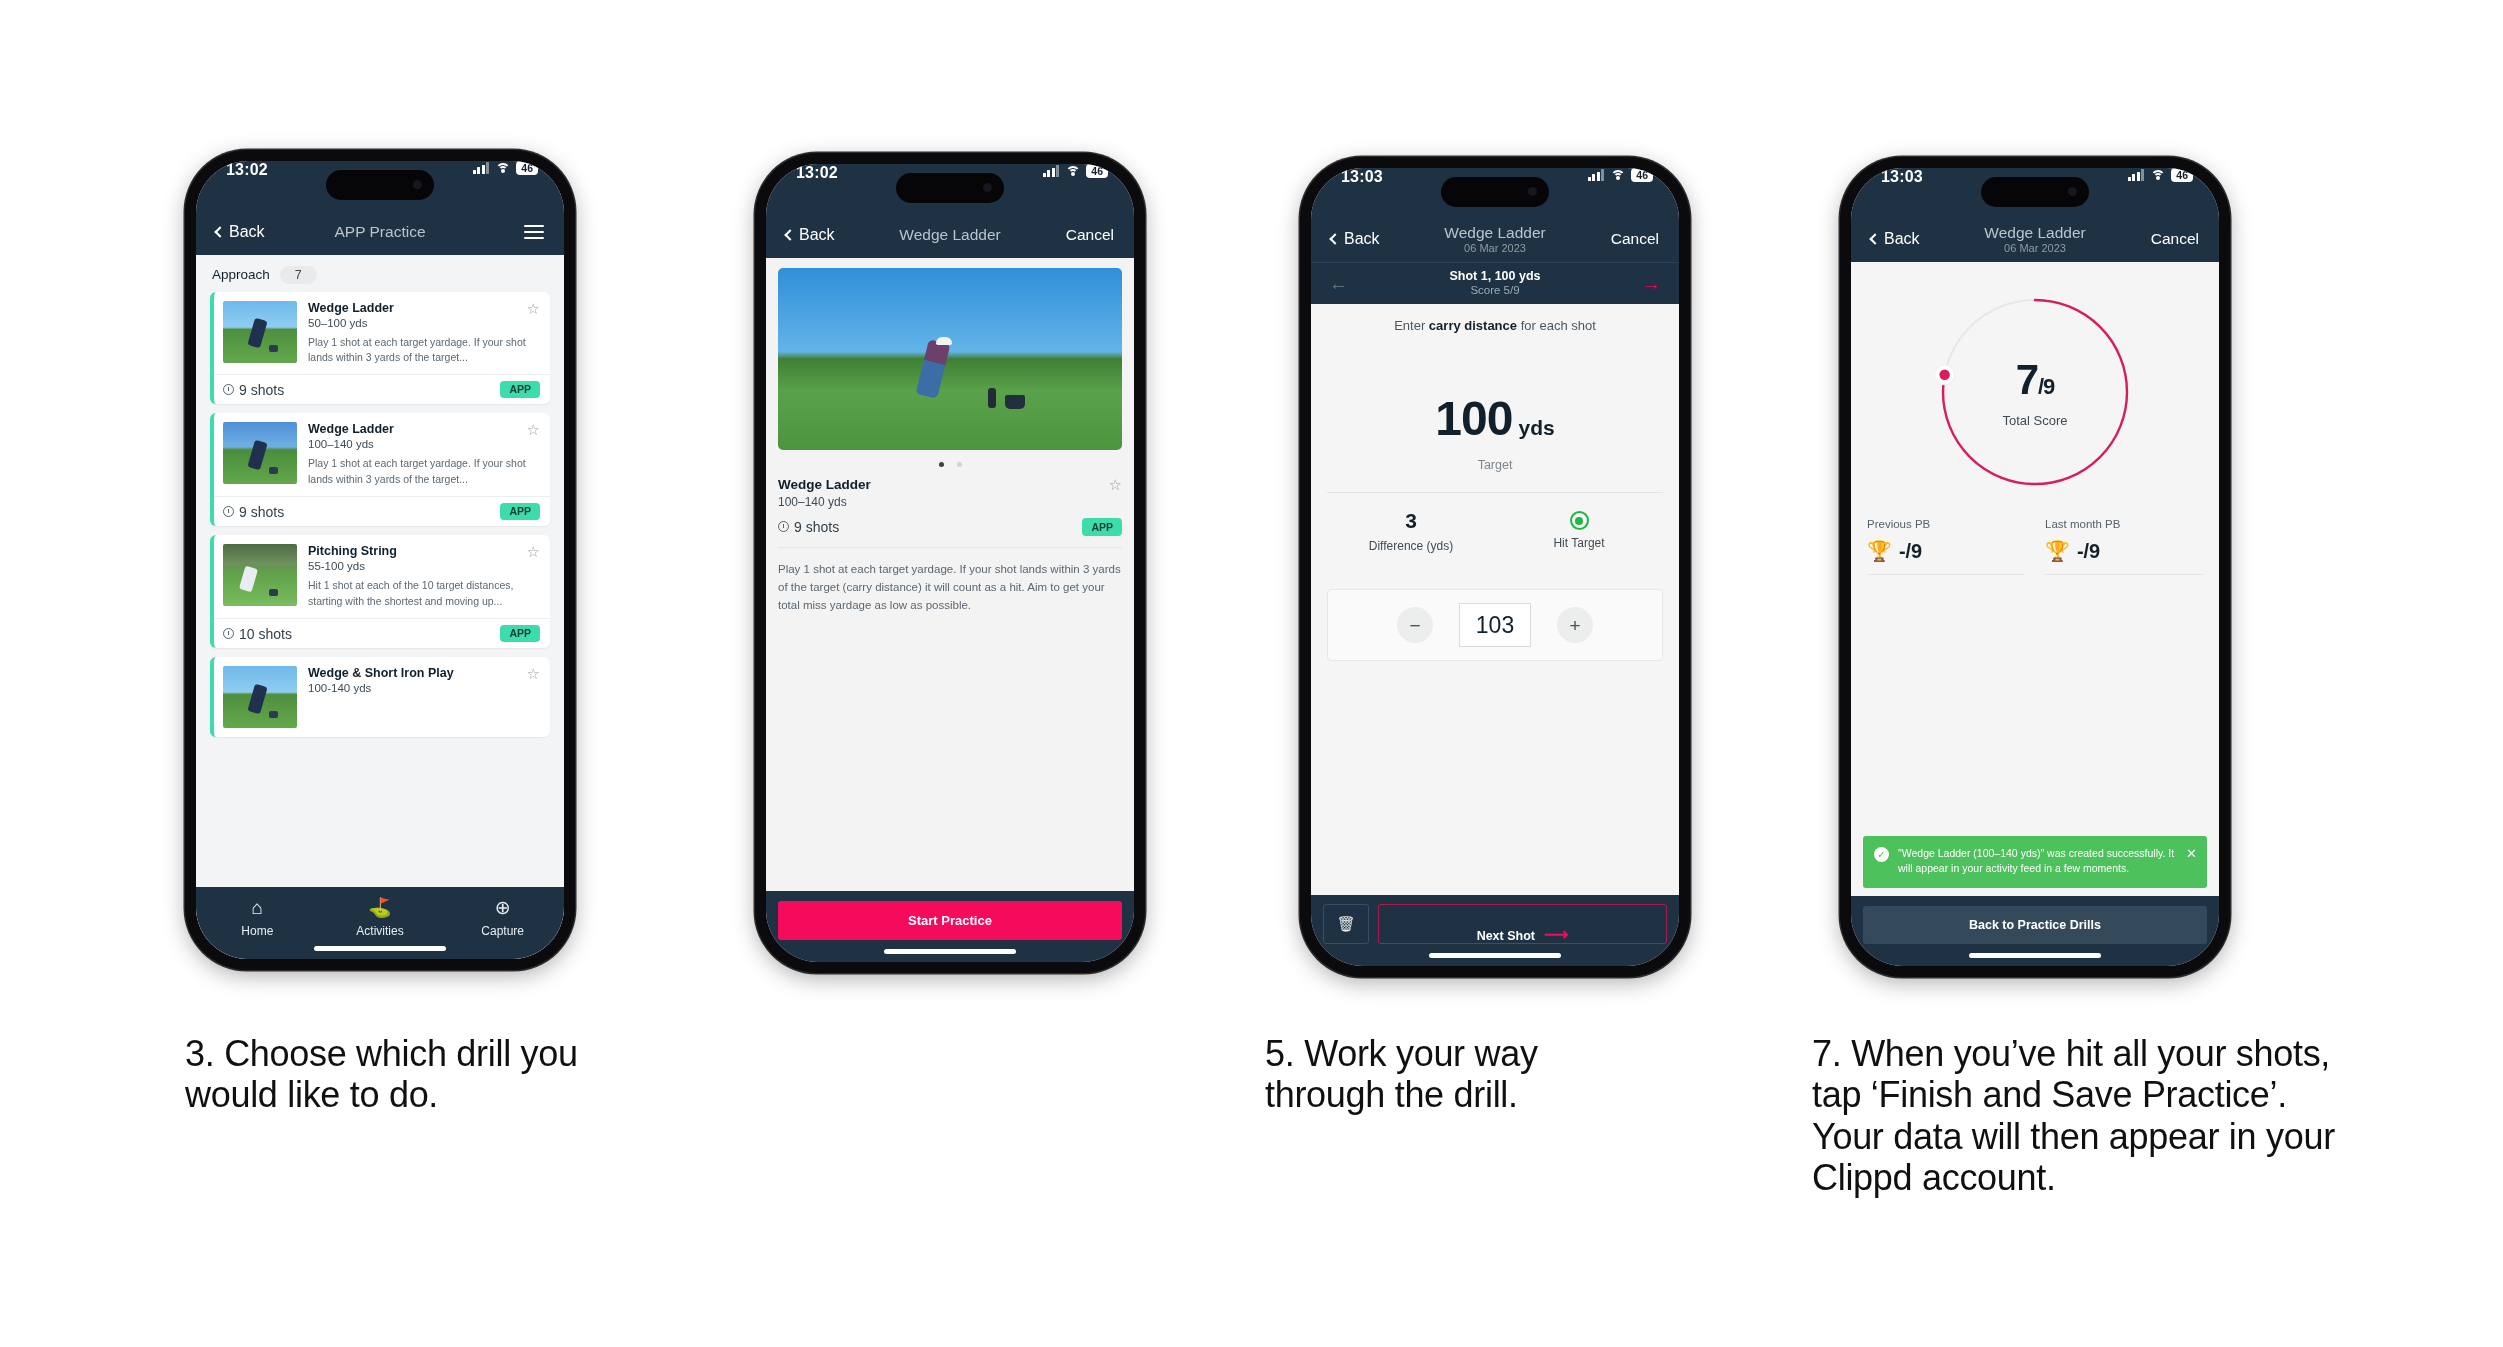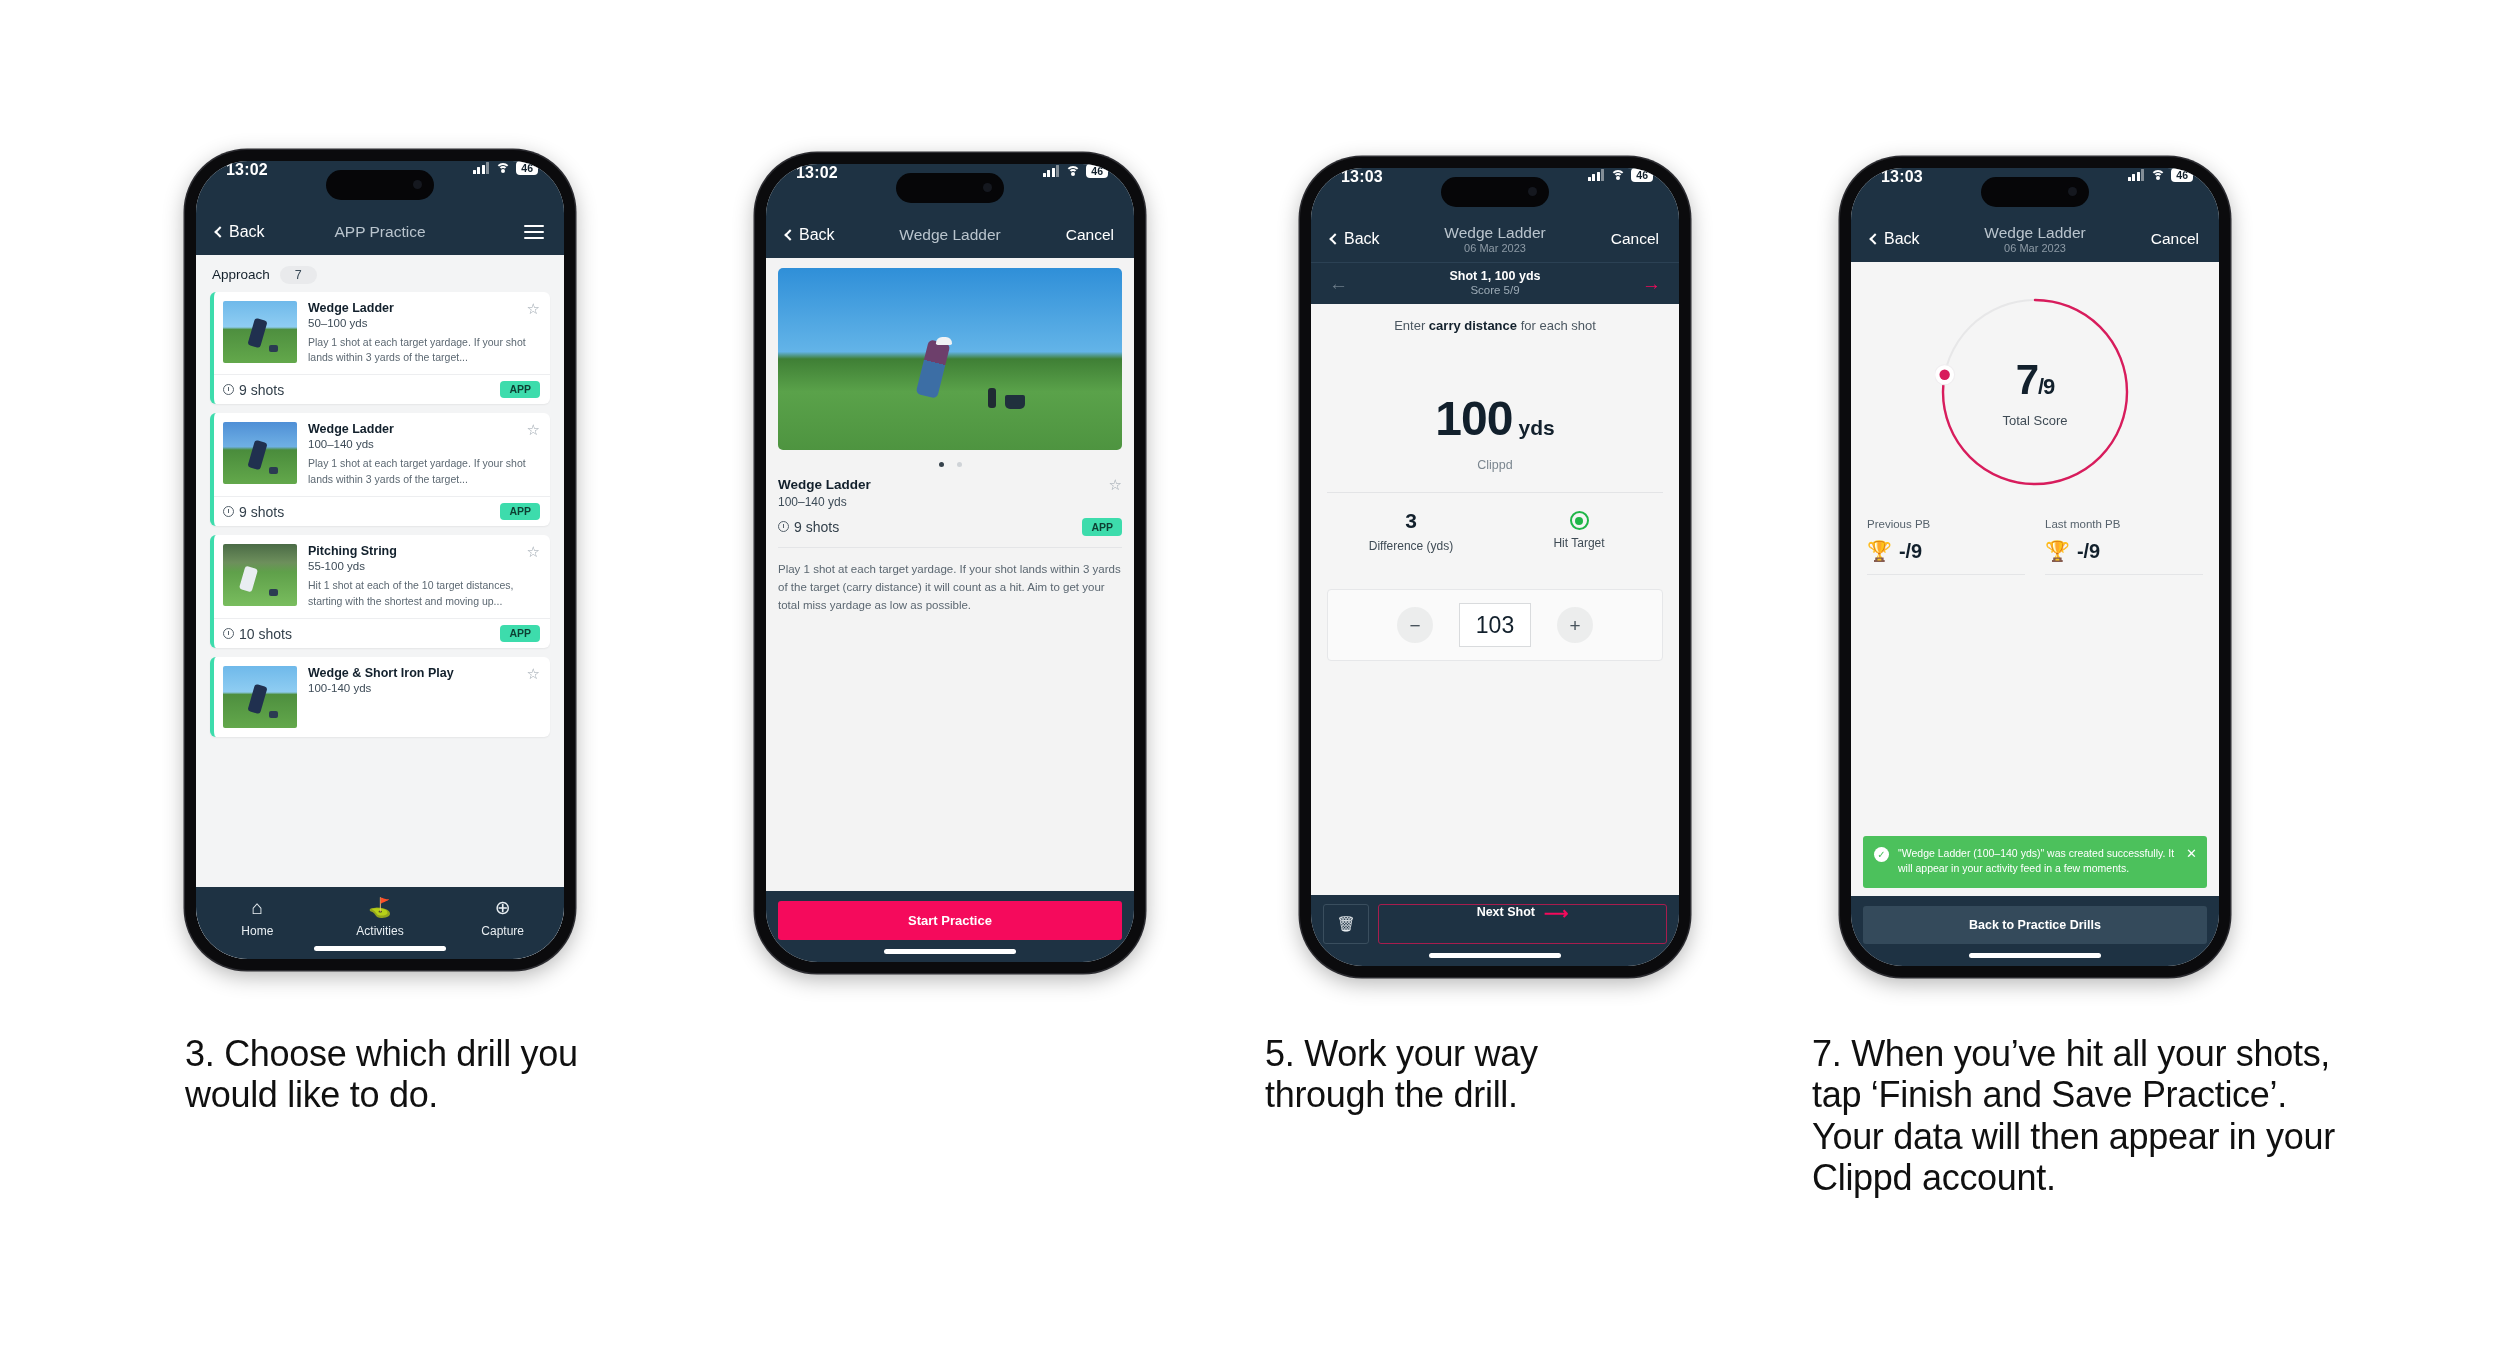--- a/index.html
+++ b/index.html
@@ -235,21 +235,21 @@
     font-size:23px; color:#12202c;
   }
   .p3-foot { flex:none; background:#1e3243; padding:9px 12px 22px; display:flex; gap:9px; }
   .trash {
     width:46px; height:40px; border:1px solid #3a4e5e; border-radius:3px;
     display:flex; align-items:center; justify-content:center; font-size:15px; color:#e7ecef;
   }
   .btn-outline {
     flex:1; border:1px solid #a81d4e; border-radius:3px; background:transparent;
     color:#fff; font-size:12.5px; font-weight:bold;
-    display:flex; align-items:flex-start; justify-content:center; gap:9px;
+    display:flex; align-items:flex-end; justify-content:center; gap:9px;
   }
   .btn-outline .ar { color:#f50a5c; font-size:17px; line-height:1; }
 
   
   .p4-body { flex:1; background:#f5f5f5; display:flex; flex-direction:column; padding:16px 16px 0; position:relative; }
   .gauge-wrap { display:flex; justify-content:center; margin-top:14px; }
   .gauge { position:relative; width:200px; height:200px; }
   .gauge svg { position:absolute; inset:0; }
   .gauge-center {
     position:absolute; inset:0; display:flex; flex-direction:column;
@@ -551,21 +551,21 @@
           <div class="s">Score 5/9</div>
         </div>
         <span class="arrow-r">→</span>
       </div>
 
       <div class="p3-body">
         <div class="enter-line"><span>Enter </span><b>carry distance</b><span> for each shot</span></div>
 
         <div class="target-block">
           <span class="big-num">100</span><span class="big-unit">yds</span>
-          <div class="target-lbl">Clippd</div>
+          <div class="target-lbl">Target</div>
         </div>
 
         <div class="p3-hr"></div>
 
         <div class="stat-row">
           <div class="stat">
             <div class="v">3</div>
             <div class="l">Difference (yds)</div>
           </div>
           <div class="stat">

